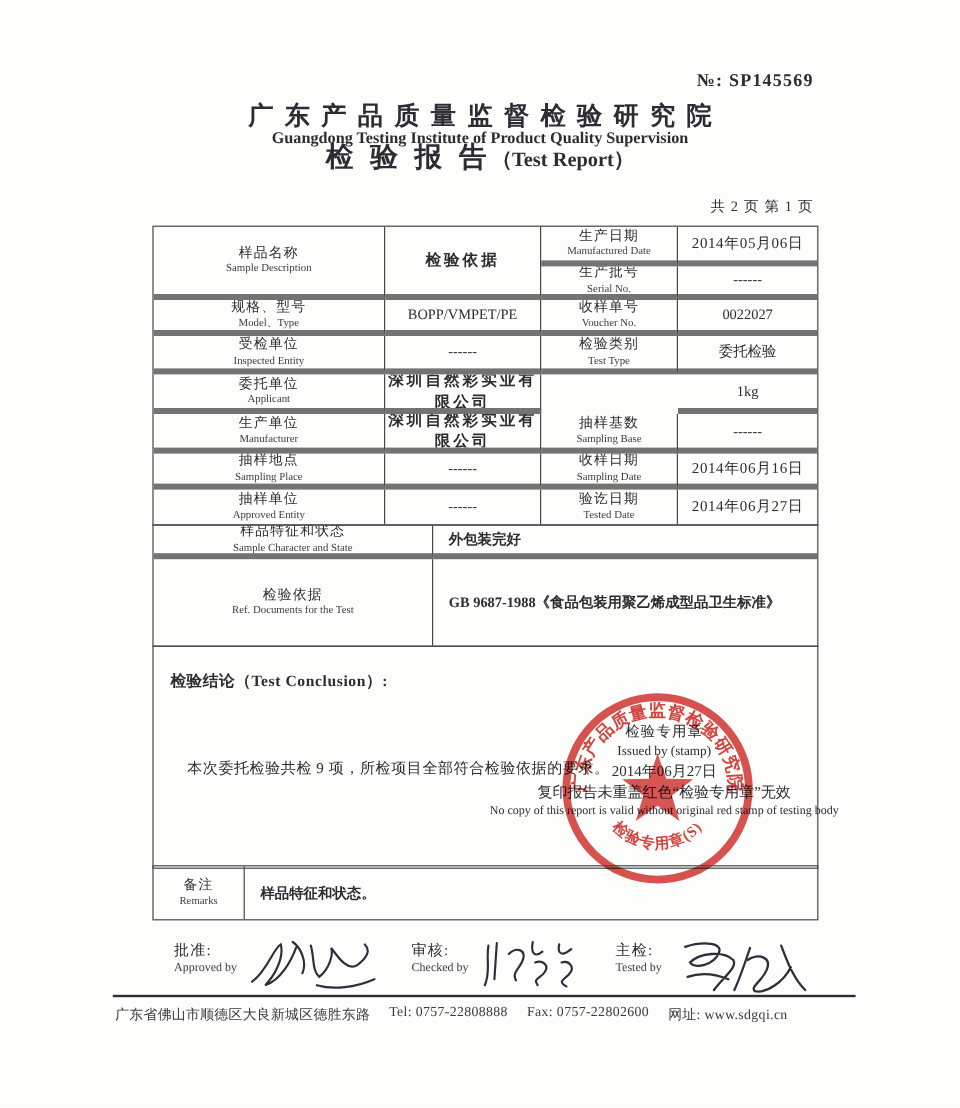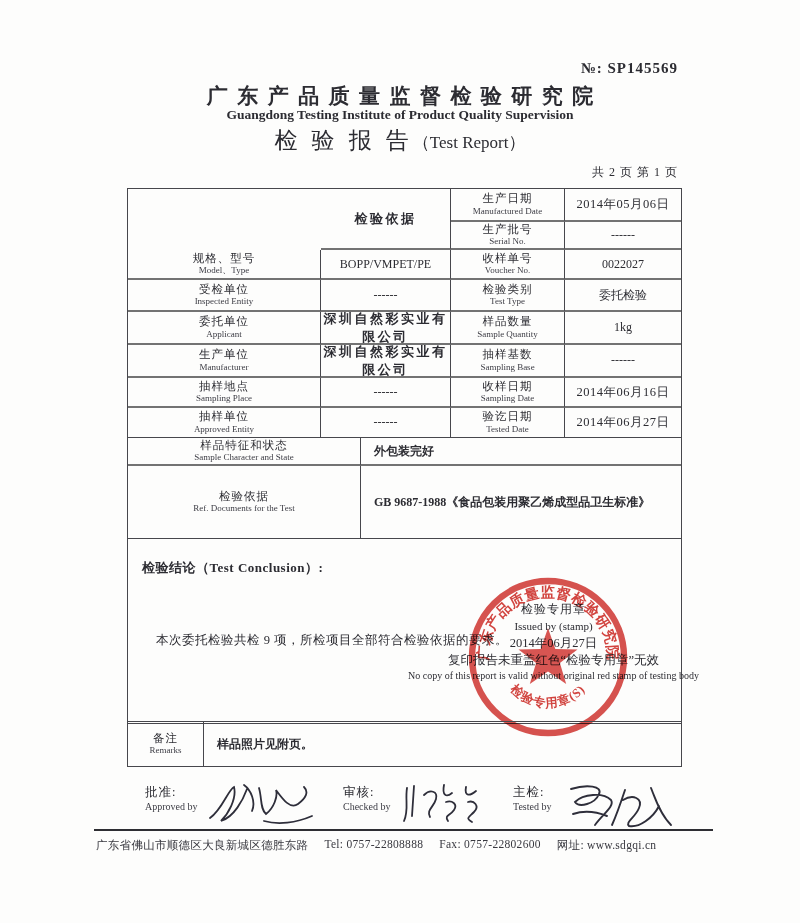--- a/index.html
+++ b/index.html
@@ -7,32 +7,32 @@
     position:relative;width:800px;height:923px;margin:0 auto;
     background:#fdfdfc;color:#2c2c32;overflow:hidden;
     font-family:"Liberation Serif","DejaVu Serif",serif;
   }
   
   .report-no{position:absolute;top:60px;right:122px;font-size:15px;font-weight:bold;letter-spacing:1px;}
   .inst-cn{position:absolute;top:82px;left:0;width:100%;text-align:center;
     font-size:21px;font-weight:bold;letter-spacing:0.45em;text-indent:0.45em;}
   .inst-en{position:absolute;top:107px;left:0;width:100%;text-align:center;
     font-size:13.5px;font-weight:bold;}
-  .title-line{position:absolute;top:125px;left:0;width:100%;text-align:center;font-weight:normal;}
+  .title-line{position:absolute;top:115px;left:0;width:100%;text-align:center;font-weight:bold;}
   .title-cn{font-size:23px;letter-spacing:0.18em;}
   .title-en{font-size:17px;}
   .pagination{position:absolute;top:164px;right:122px;font-size:12px;letter-spacing:1px;}
   
   .tblA,.tblB,.tblC,.tblD{position:absolute;left:127px;width:553px;border:1.5px solid #47474c;background:transparent;}
   .tblA{top:188px;display:grid;grid-template-columns:193px 130px 114px 116px;
     grid-template-rows:33px 28px 30px 32px 33px 33px 30px 29px;}
   .tblB{top:437px;display:grid;grid-template-columns:233px 320px;grid-template-rows:28px 72px;}
   .tblC{top:538px;height:184px;}
   .tblD{top:721px;display:grid;grid-template-columns:76px 477px;grid-template-rows:44px;}
-  .cell{border-right:1px solid #47474c;border-bottom:2px solid #737373;
+  .cell{border-right:1px solid #47474c;border-bottom:5px solid #737373;
     display:flex;flex-direction:column;align-items:center;justify-content:center;text-align:center;overflow:hidden;}
   .lastcol{border-right:none;}
   .lastrow{border-bottom:none;}
   .lab .cn{font-size:11.5px;letter-spacing:1px;line-height:1.15;}
   .lab .en{font-size:9px;color:#3c3c44;line-height:1.1;margin-top:1px;}
   .val{font-size:12px;}
   .val.co{font-weight:600;letter-spacing:2.5px;font-size:13px;}
   .val.dt{font-size:12.5px;letter-spacing:0.5px;}
   .leftval{align-items:flex-start;padding-left:13px;text-align:left;font-weight:bold;}
   
@@ -68,20 +68,24 @@
     <span>SP145569</span>
   </div>
   <div class="inst-cn">广东产品质量监督检验研究院</div>
   <div class="inst-en">Guangdong Testing Institute of Product Quality Supervision</div>
   <div class="title-line">
     <span class="title-cn">检 验 报 告</span><span class="title-en">（Test Report）</span>
   </div>
   <div class="pagination">共 2 页 第 1 页</div>
 
   <div class="tblA">
+    <div class="cell lab" style="grid-row:1/3;grid-column:1">
+      <span class="cn">样品名称</span>
+      <span class="en">Sample Description</span>
+    </div>
     <div class="cell val co" style="grid-row:1/3;grid-column:2">检验依据</div>
     <div class="cell lab" style="grid-row:1;grid-column:3">
       <span class="cn">生产日期</span>
       <span class="en">Manufactured Date</span>
     </div>
     <div class="cell val dt lastcol" style="grid-row:1;grid-column:4">2014年05月06日</div>
     <div class="cell lab" style="grid-row:2;grid-column:3">
       <span class="cn">生产批号</span>
       <span class="en">Serial No.</span>
     </div>
@@ -107,24 +111,20 @@
       <span class="cn">检验类别</span>
       <span class="en">Test Type</span>
     </div>
     <div class="cell val lastcol" style="grid-row:4;grid-column:4">委托检验</div>
 
     <div class="cell lab" style="grid-row:5;grid-column:1">
       <span class="cn">委托单位</span>
       <span class="en">Applicant</span>
     </div>
     <div class="cell val co" style="grid-row:5;grid-column:2">深圳自然彩实业有限公司</div>
-    <div class="cell lab" style="grid-row:5;grid-column:3">
-      <span class="cn">样品数量</span>
-      <span class="en">Sample Quantity</span>
-    </div>
     <div class="cell val lastcol" style="grid-row:5;grid-column:4">1kg</div>
 
     <div class="cell lab" style="grid-row:6;grid-column:1">
       <span class="cn">生产单位</span>
       <span class="en">Manufacturer</span>
     </div>
     <div class="cell val co" style="grid-row:6;grid-column:2">深圳自然彩实业有限公司</div>
     <div class="cell lab" style="grid-row:6;grid-column:3">
       <span class="cn">抽样基数</span>
       <span class="en">Sampling Base</span>
@@ -192,21 +192,21 @@
     <text font-size="12.5" fill="#cf2f2a" letter-spacing="1">
       <textPath href="#arcBottom" startOffset="50%" text-anchor="middle">检验专用章(S)</textPath>
     </text>
   </svg>
 
   <div class="tblD">
     <div class="cell lab lastrow" style="grid-row:1;grid-column:1">
       <span class="cn">备注</span>
       <span class="en">Remarks</span>
     </div>
-    <div class="cell val leftval lastcol lastrow" style="grid-row:1;grid-column:2">样品照片见附页。</div>
+    <div class="cell val leftval lastcol lastrow" style="grid-row:1;grid-column:2">样品特征和状态。</div>
   </div>
 
   <div class="sig-group" style="left:145px;">
     <div class="sig-label">
       <div class="cn">批准:</div>
       <div class="en">Approved by</div>
     </div>
     <svg class="sig-ink" width="112" height="48" viewBox="0 0 112 48">
       <path d="M4 38 C16 30 22 10 28 7 C31 19 22 34 15 41 C28 37 37 20 41 9 M38 5 C45 10 50 22 46 31 M53 8 C56 18 54 29 60 34 C68 28 72 16 70 10 C76 18 84 30 92 24 C100 18 103 12 98 7 M58 41 C72 45 90 43 106 36" fill="none" stroke="#2e2e3a" stroke-width="1.8" stroke-linecap="round"></path>
     </svg>

